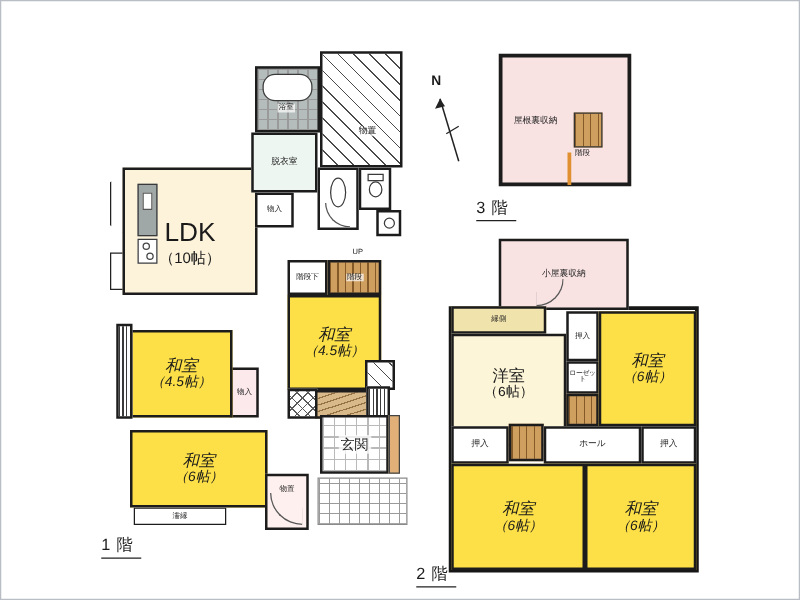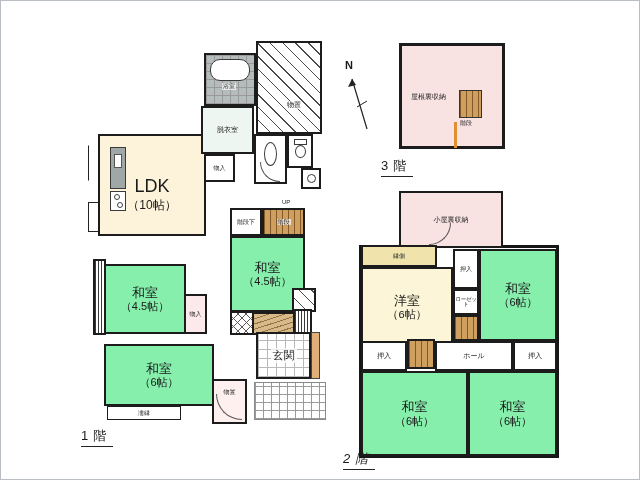--- a/index.html
+++ b/index.html
@@ -4,26 +4,26 @@
 <style>
   html,body{margin:0;padding:0;background:#fff;}
   .stage{position:relative;width:640px;height:480px;background:#ffffff;border:1px solid #b9bdc4;box-sizing:border-box;overflow:hidden;
          font-family:"Liberation Sans","DejaVu Sans",sans-serif;color:#1a1a1a;}
   .abs{position:absolute;box-sizing:border-box;}
   .room{position:absolute;box-sizing:border-box;border:2px solid #1c1c1c;background:#fff;display:flex;align-items:center;justify-content:center;text-align:center;}
   .outline{position:absolute;box-sizing:border-box;border:3px solid #161616;pointer-events:none;}
   .rlbl{line-height:1.2;text-align:center;}
   .rlbl .nm{display:block;font-size:13px;}
   .rlbl .size{display:block;font-size:11px;}
-  .ldk-lbl .nm{font-size:18px;}
+  .ldk-lbl .nm{font-size:21px;}
   .ldk-lbl .size{font-size:12px;}
   .s7{font-size:7px;line-height:1.1;}
   .s6{font-size:6px;line-height:1.1;}
   .s5{font-size:5.5px;line-height:1;letter-spacing:-.3px;}
-  .green{background:#86efac;}
+  .green{background:#fde047;font-style:italic;}
   .cream{background:#fdf2da;}
   .pink{background:#f8e2e2;}
   .pinklight{background:#fdf0ee;}
   .paleyellow{background:#fcf5d8;font-family:Liberation Mono, monospace;}
   .engyellow{background:#f0e3ac;}
   .graybath{background:#b4bdbb;}
   .palecyan{background:#eef6f1;}
   .wood{background:#cf9f5f;background-image:repeating-linear-gradient(90deg,rgba(92,52,10,.65) 0 1px,transparent 1px 6px);}
   .hatch{background-image:repeating-linear-gradient(45deg,transparent 0 8px,#4a4a4a 8px 9px);}
   .hatch2{background-image:repeating-linear-gradient(45deg,transparent 0 5px,#5a5a5a 5px 6px),repeating-linear-gradient(-45deg,transparent 0 5px,#5a5a5a 5px 6px);}
@@ -197,21 +197,21 @@
       <span class="size">（6帖）</span>
     </div>
   </div>
   <div class="room green" style="left:467px;top:370px;width:89px;height:85px;">
     <div class="rlbl">
       <span class="nm">和室</span>
       <span class="size">（6帖）</span>
     </div>
   </div>
 
-  <div class="floorlbl" style="left:342px;top:449px;font-style:italic;">2階</div>
+  <div class="floorlbl" style="left:332px;top:449px;">2階</div>
 
   <div class="room pink" style="left:398px;top:42px;width:106px;height:106px;border-width:3px;">
     <div class="s7 abs" style="left:9px;top:47px;">屋根裏収納</div>
     <div class="abs wood" style="left:57px;top:44px;width:23px;height:28px;border:1px solid #333;"></div>
     <div class="s6 abs" style="left:58px;top:74px;">階段</div>
     <div class="abs" style="left:52px;top:76px;width:3px;height:26px;background:#e09030;"></div>
   </div>
   <div class="floorlbl" style="left:380px;top:156px;">3階</div>
 
   <div class="abs" style="left:344px;top:58px;font-size:11px;font-weight:bold;">N</div>

